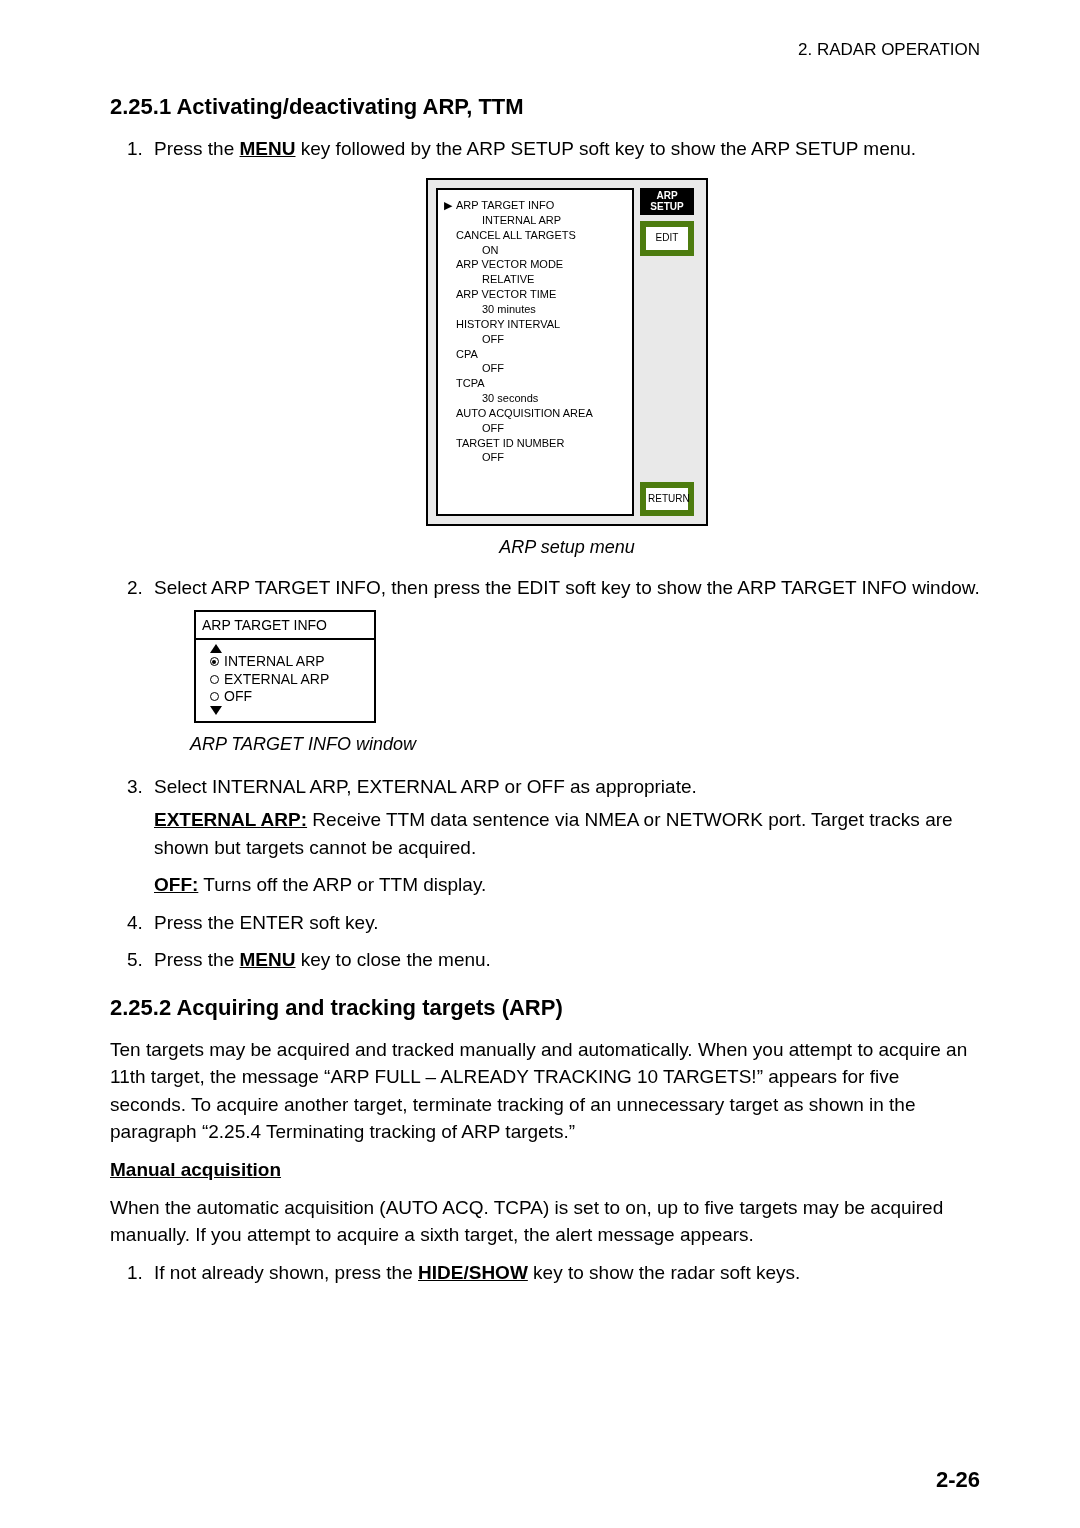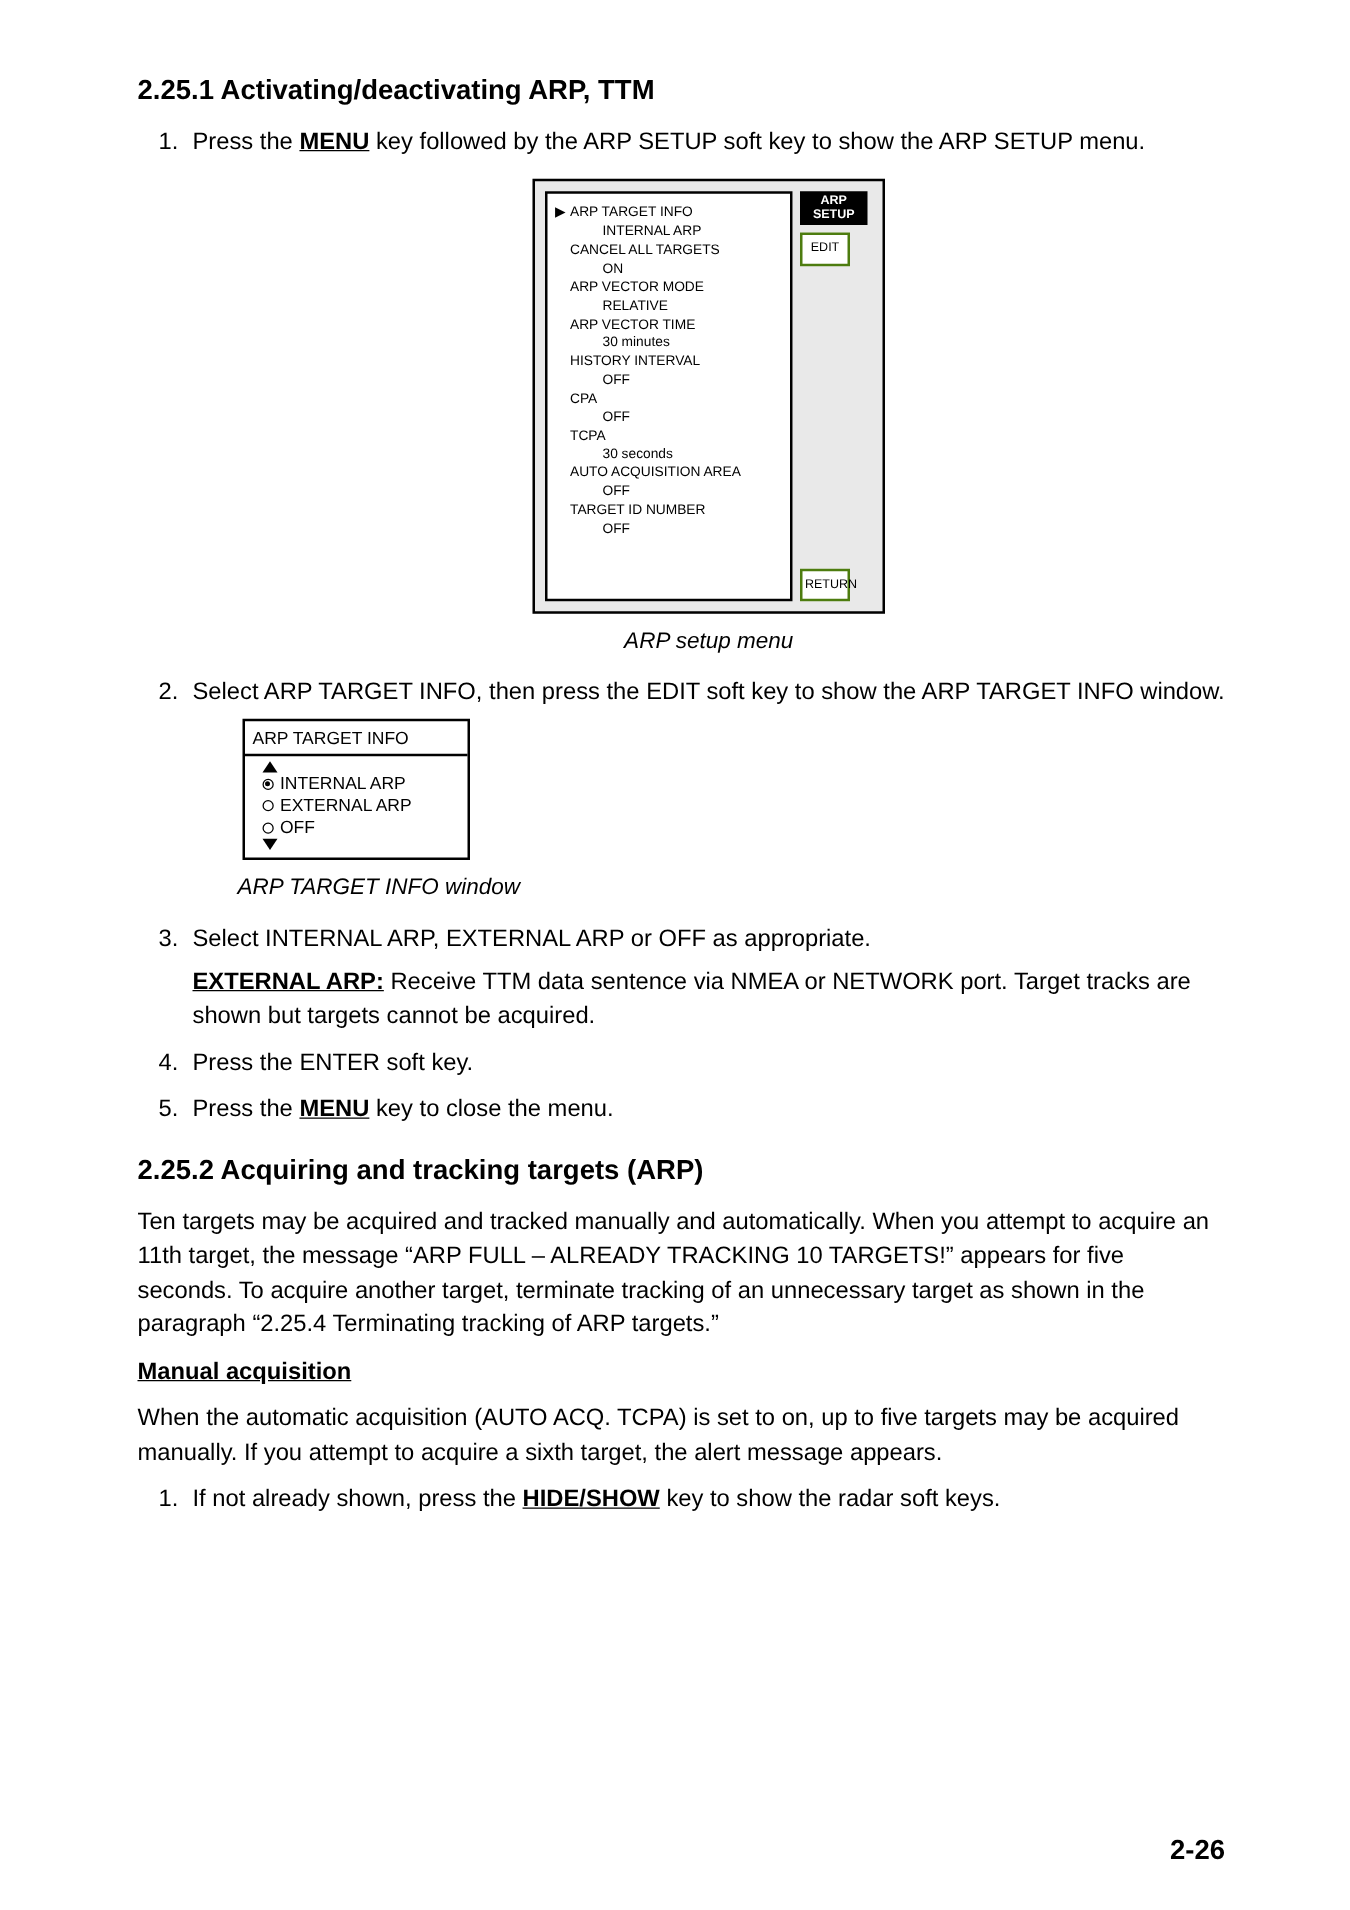--- a/index.html
+++ b/index.html
@@ -83,25 +83,25 @@
     color: #fff;
     font-size: 10px;
     font-weight: bold;
     padding: 2px 3px 3px 3px;
     width: 48px;
     text-align: center;
     line-height: 1.1;
     margin-bottom: 6px;
   }
   .sk-btn {
-    border: 2px solid #4d7c0f;
+    border: 6px solid #4d7c0f;
     background: #fff;
     font-size: 10px;
     padding: 4px 2px;
-    width: 40px;
+    width: 54px;
     text-align: center;
     box-sizing: border-box;
   }
   .spacer {
     flex: 1;
   }
   .caption {
     text-align: center;
     font-style: italic;
     font-size: 18px;
@@ -179,20 +179,21 @@
     font-size: 22px;
   }
   .sub-block {
     margin-top: 6px;
   }
 </style>
 </head>
 <body>
 
 <div class="page">
+  <div class="running-head">2. RADAR OPERATION</div>
 
   <h2 class="section">2.25.1  Activating/deactivating ARP, TTM</h2>
 
   <ol class="steps">
     <li>
       <span>Press the </span><span class="inline-strong">MENU</span><span> key followed by the ARP SETUP soft key to show the ARP SETUP menu.</span>
 
       <div class="figure-row">
         <div class="arp-setup-outer">
           <div class="arp-menu-panel">
@@ -292,20 +293,23 @@
         </div>
       </div>
       <div class="caption-left">ARP TARGET INFO window</div>
     </li>
 
     <li>
       <span>Select INTERNAL ARP, EXTERNAL ARP or OFF as appropriate.</span>
       <p class="body sub-block">
         <span class="inline-strong">EXTERNAL ARP:</span><span> Receive TTM data sentence via NMEA or NETWORK port. Target tracks are shown but targets cannot be acquired.</span>
       </p>
+      <p class="body" style="margin-top:2px;">
+        <span class="inline-strong">OFF:</span><span> Turns off the ARP or TTM display.</span>
+      </p>
     </li>
 
     <li>Press the ENTER soft key.</li>
 
     <li>
       <span>Press the </span><span class="inline-strong">MENU</span><span> key to close the menu.</span>
     </li>
   </ol>
 
   <h2 class="section">2.25.2  Acquiring and tracking targets (ARP)</h2>

